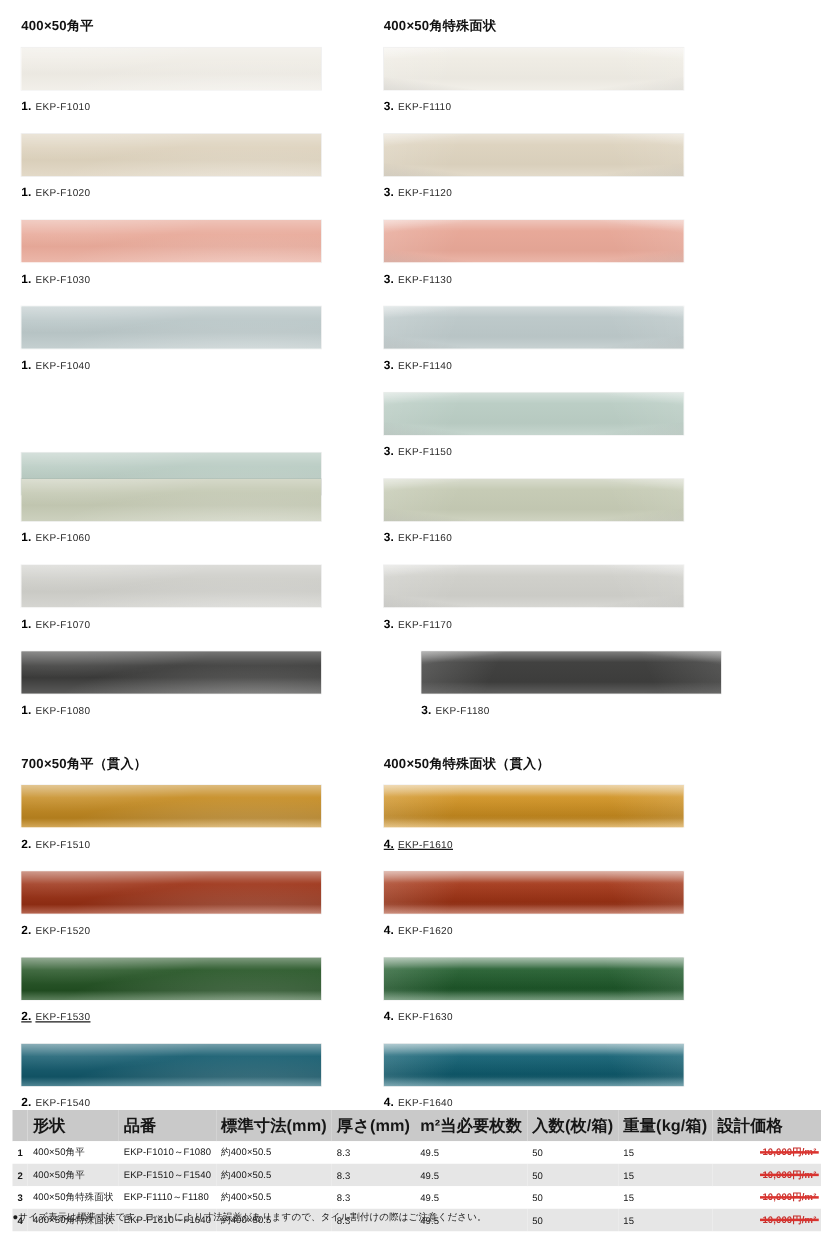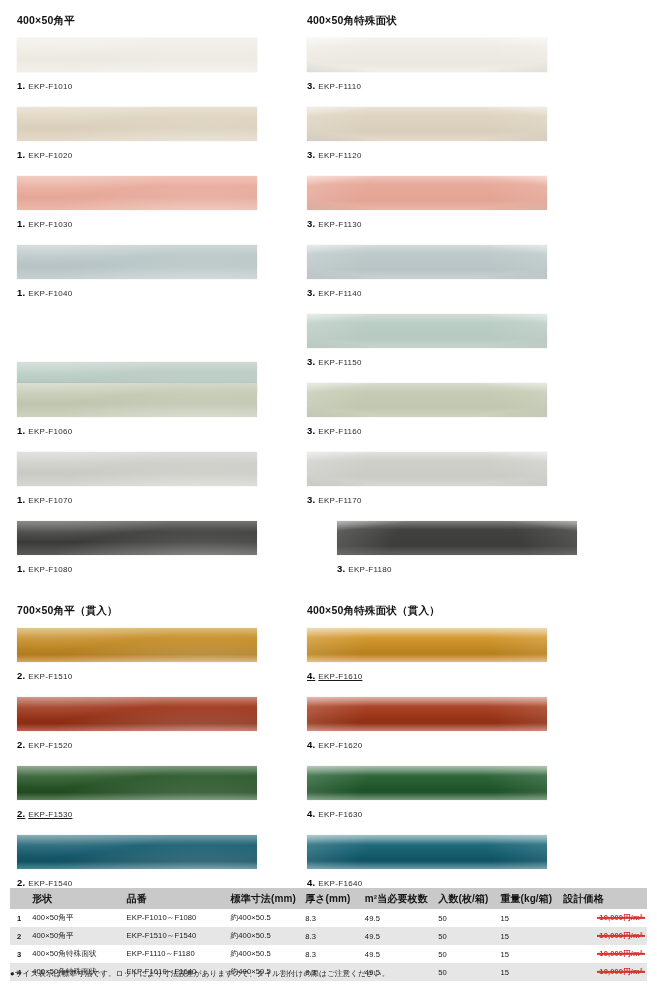--- a/index.html
+++ b/index.html
@@ -105,21 +105,21 @@
     color:#161616;
   }
   .spec-table th{
     background:#c9c9c9;
     font-weight:600;
     text-align:left;
     padding:4px 4px 3px 4px;
     height:12px;
     border:none;
     white-space:nowrap;
-    font-size:10px;
+    font-size:13px;
     letter-spacing:.1px;
   }
   .spec-table td{
     padding:3px 4px;
     height:12px;
     white-space:nowrap;
     border:none;
     letter-spacing:.1px;
   }
   .spec-table tr.odd td{background:#ffffff;}

